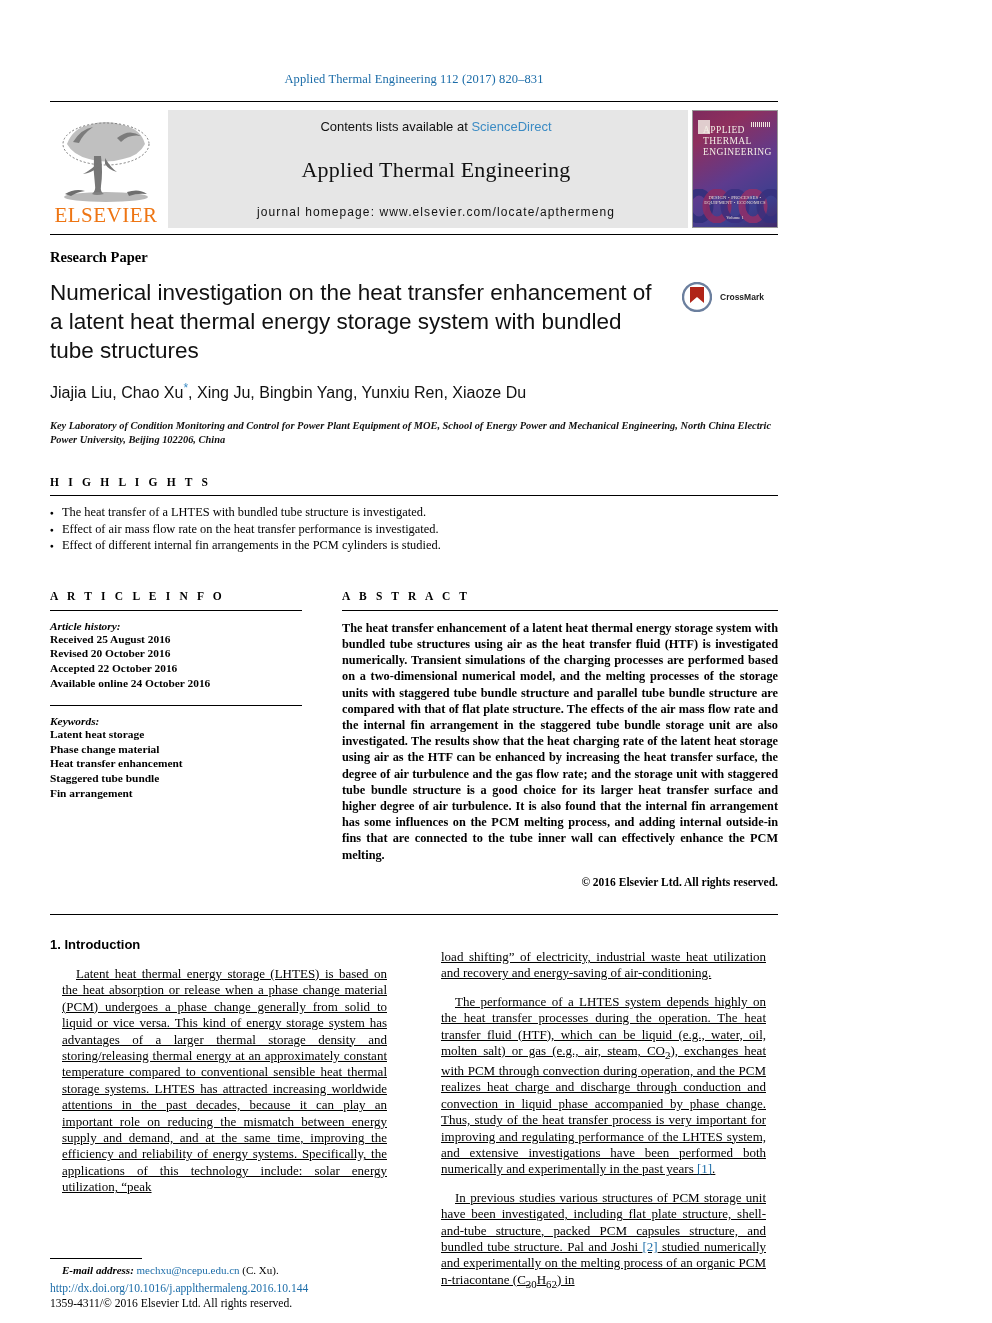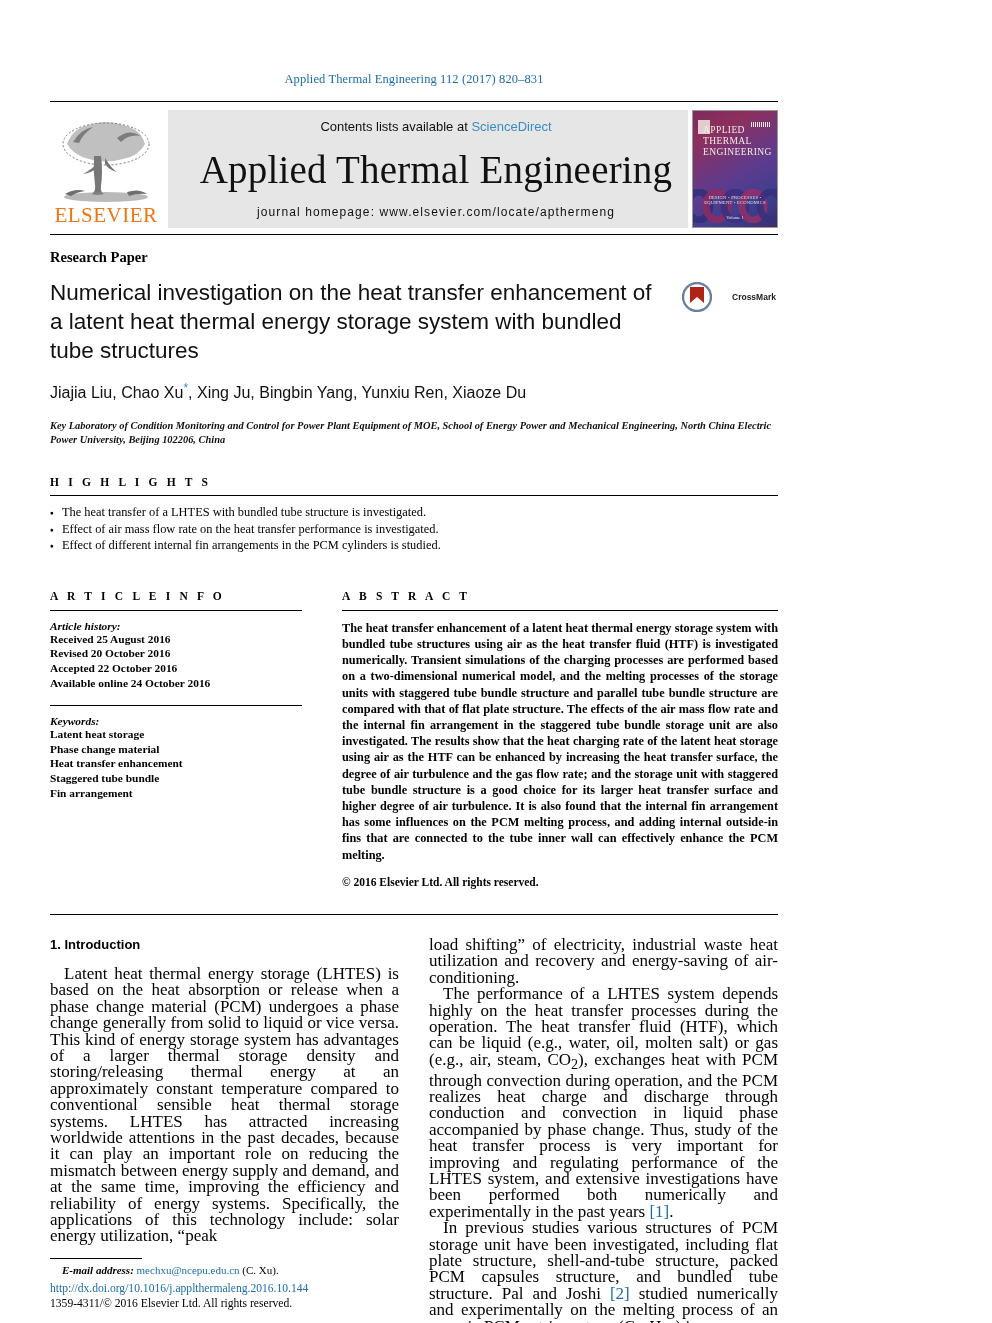--- a/index.html
+++ b/index.html
@@ -73,21 +73,21 @@
     padding: 9px 0 9px 16px;
   }
   .contents-line {
     font-family: "Liberation Sans", sans-serif;
     font-size: 13px;
     color: #111;
   }
   .sd-link { color: #3b8bc4; }
   .journal-title {
     font-family: "Liberation Serif", serif;
-    font-size: 39px;
+    font-size: 22px;
     color: #111;
     letter-spacing: .2px;
   }
   .homepage-line {
     font-family: "Liberation Sans", sans-serif;
     font-size: 12px;
     color: #111;
     letter-spacing: 1.1px;
   }
   .cover-thumb {
@@ -149,21 +149,21 @@
     line-height: 29px;
     font-weight: normal;
     color: #111;
     margin: 0;
     padding-right: 16px;
   }
   .crossmark {
     flex: 0 0 96px;
     display: flex;
     align-items: center;
-    gap: 20px;
+    gap: 8px;
     padding-top: 4px;
   }
   .cm-word {
     font-family: "Liberation Sans", sans-serif;
     font-size: 8.5px;
     font-weight: bold;
     color: #222;
   }
   .authors {
     font-family: "Liberation Sans", sans-serif;
@@ -235,46 +235,47 @@
     font-family: "Liberation Serif", serif;
     font-size: 12.3px;
     line-height: 16.2px;
     text-align: justify;
     margin-top: 9px;
     font-weight: bold;
   }
   .abs-copy {
     font-family: "Liberation Serif", serif;
     font-size: 11.5px;
-    text-align: left;
+    text-align: right;
     margin-top: 13px;
     font-weight: bold;
   }
 
   
   .body-rule { border-top: 1.2px solid #000; margin: 26px 50px 0 50px; }
   .cols {
     margin: 22px 50px 0 50px;
     display: flex;
     gap: 30px;
   }
   .col { flex: 1 1 0; }
   .body-head {
     font-family: "Liberation Sans", sans-serif;
     font-weight: bold;
     font-size: 13px;
     margin: 0 0 14px 0;
   }
   .para {
     font-family: "Liberation Serif", serif;
-    font-size: 17px;
+    font-size: 13px;
     line-height: 16.4px;
     text-align: justify;
-    margin: 0;
+    margin: 12px;
     text-indent: 14px;
+    text-decoration: underline;
   }
   .para + .para { margin-top: 0; }
   .ref { color: #1b6ca8; }
 
   
   .footnote-wrap {
     position: absolute;
     left: 50px;
     width: 416px;
     bottom: 46px;

